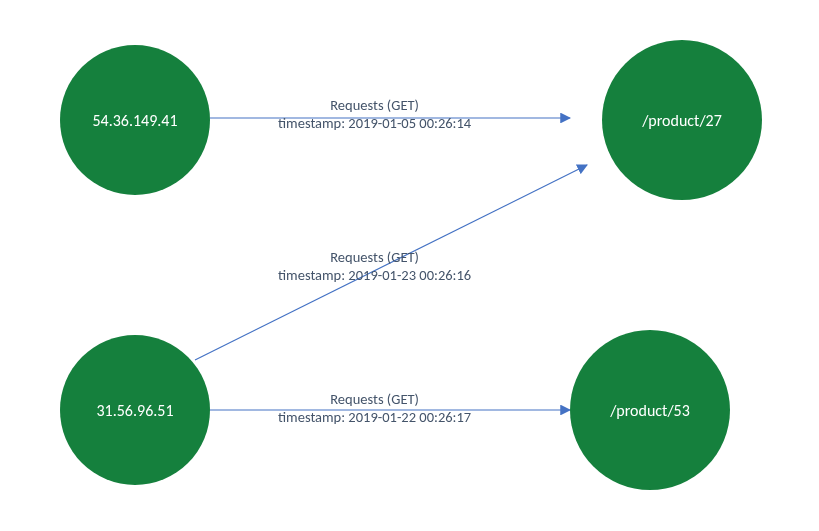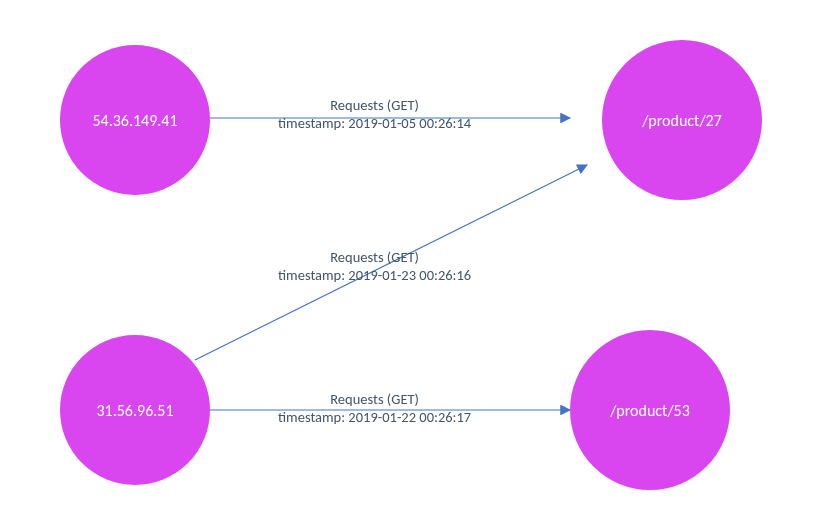--- a/index.html
+++ b/index.html
@@ -7,21 +7,21 @@
     padding: 0;
     width: 819px;
     height: 531px;
     background: #ffffff;
     font-family: "Segoe UI", "Calibri", Arial, sans-serif;
     position: relative;
   }
   .node {
     position: absolute;
     border-radius: 50%;
-    background: #d946ef;
+    background: #15803d;
     color: #ffffff;
     display: flex;
     align-items: center;
     justify-content: center;
     font-size: 16px;
     text-align: center;
     box-sizing: border-box;
   }
   .edge-label {
     position: absolute;

